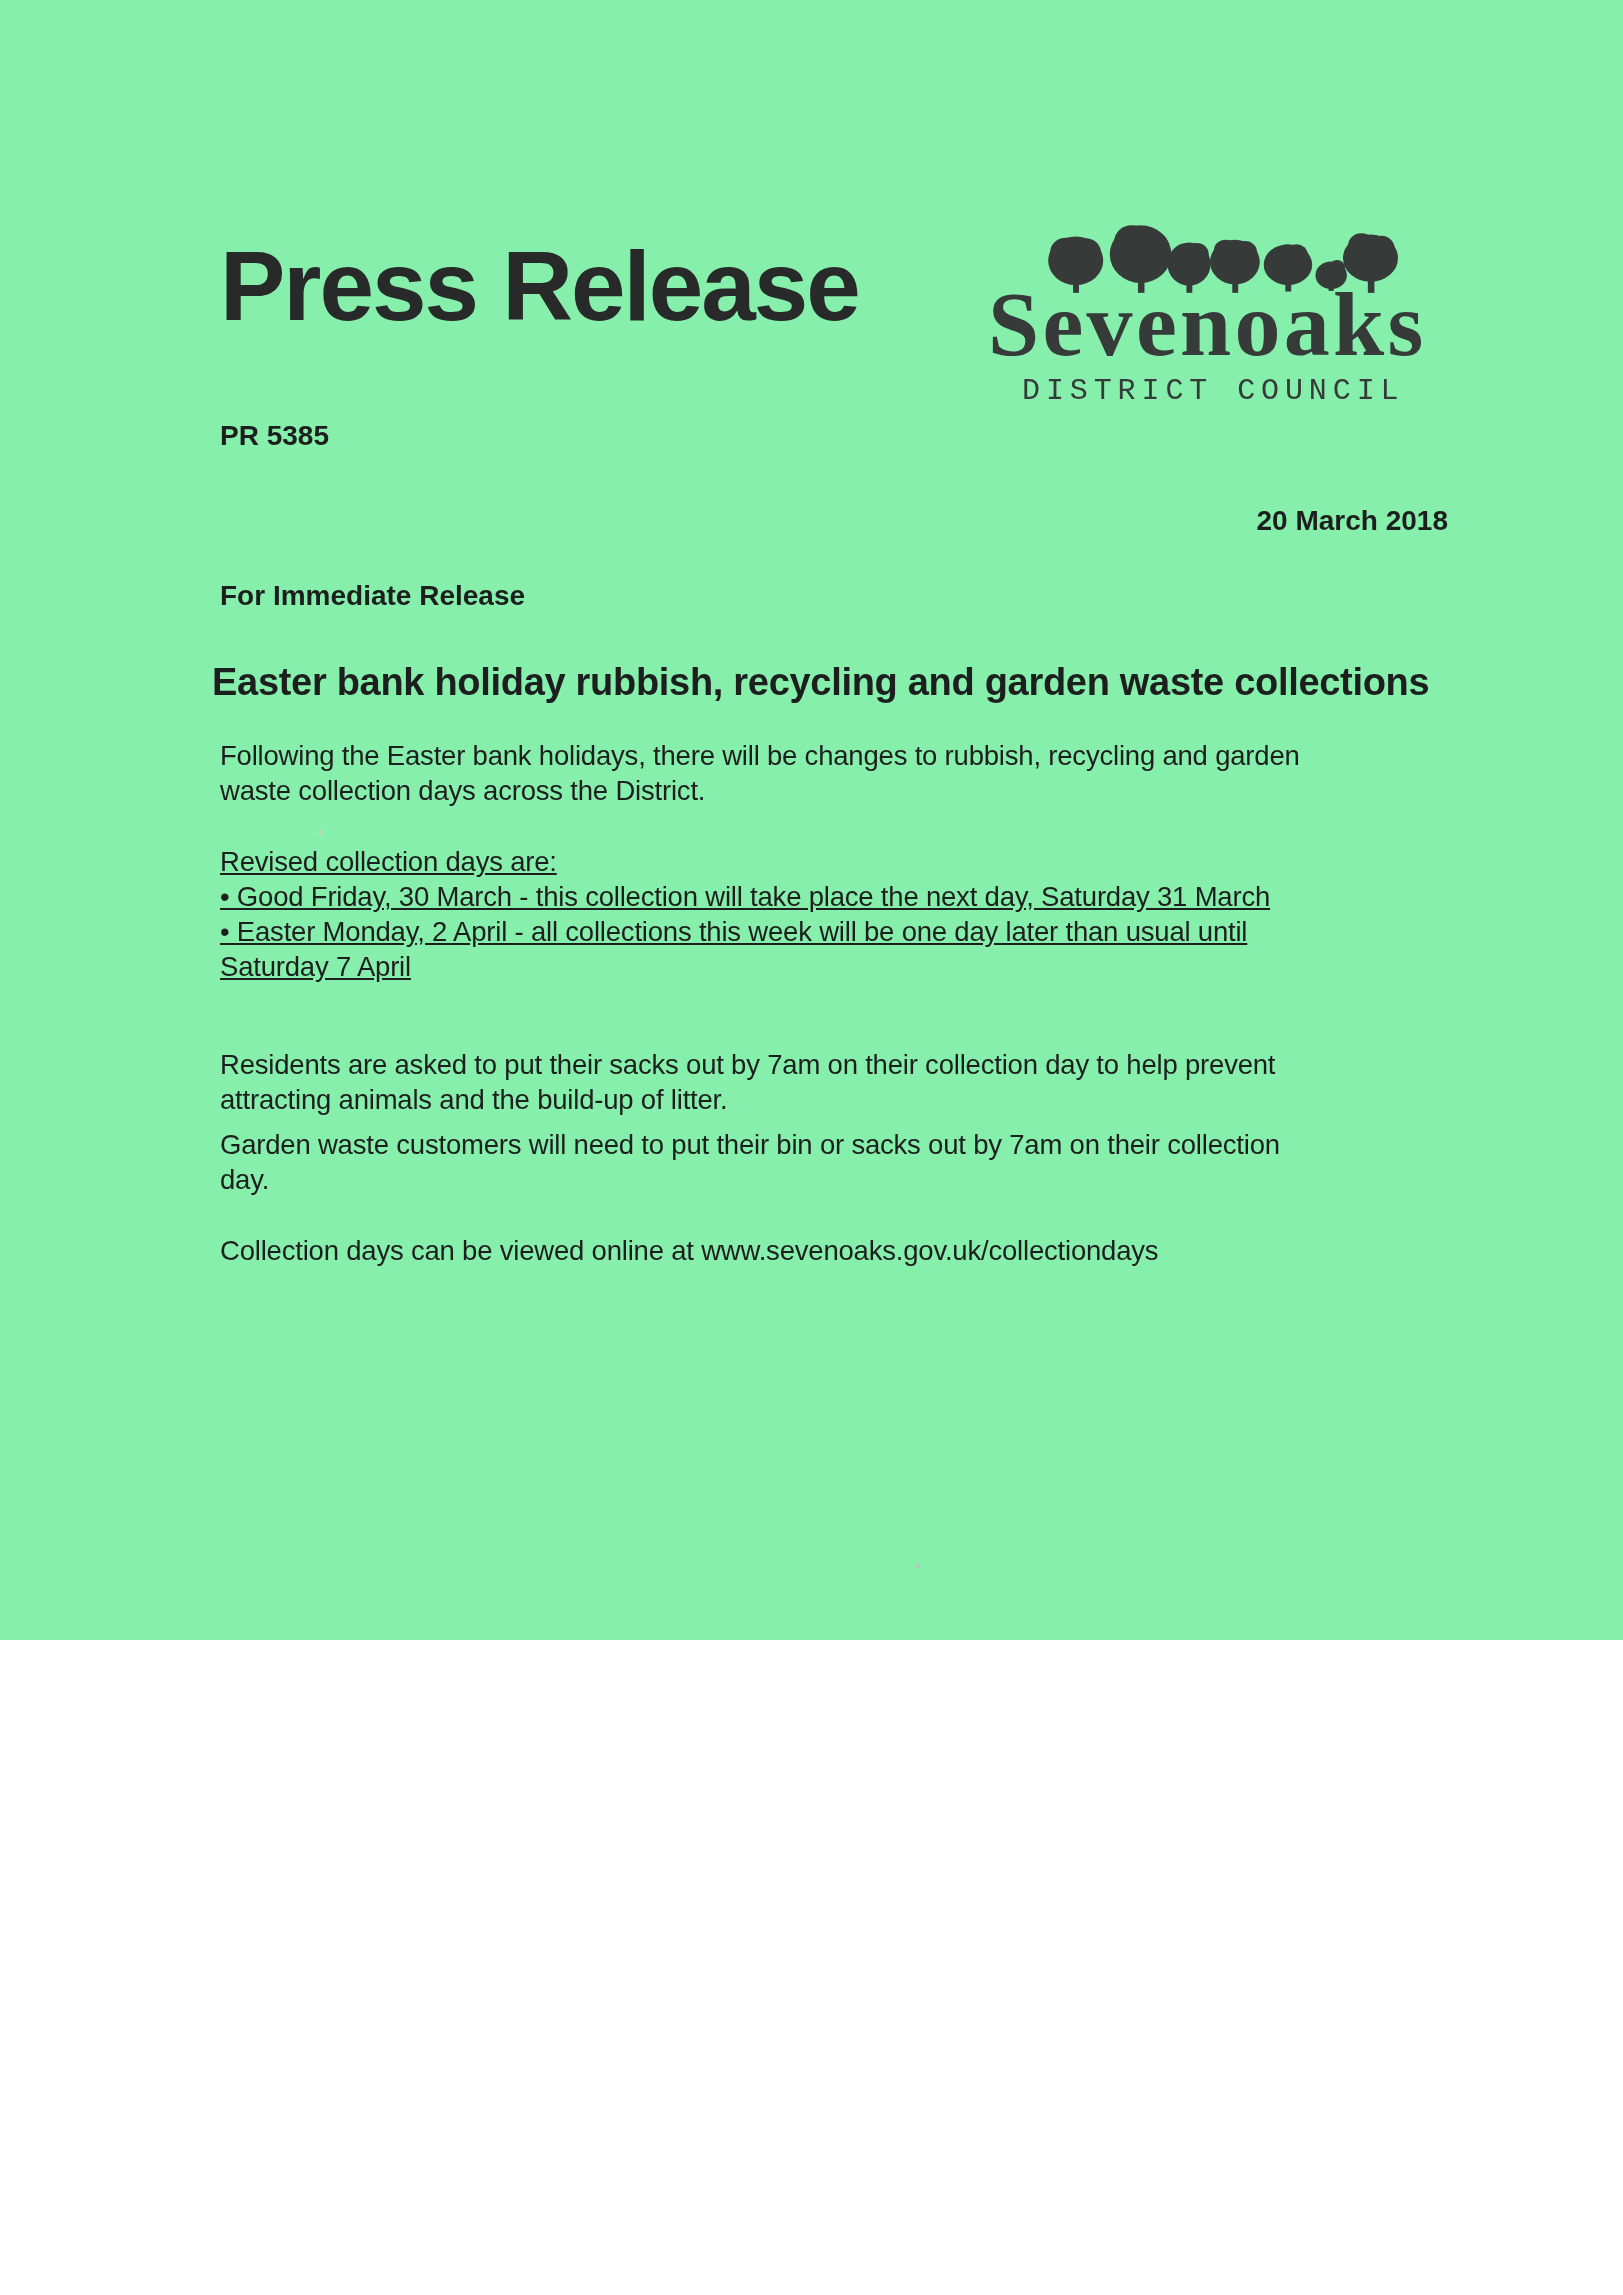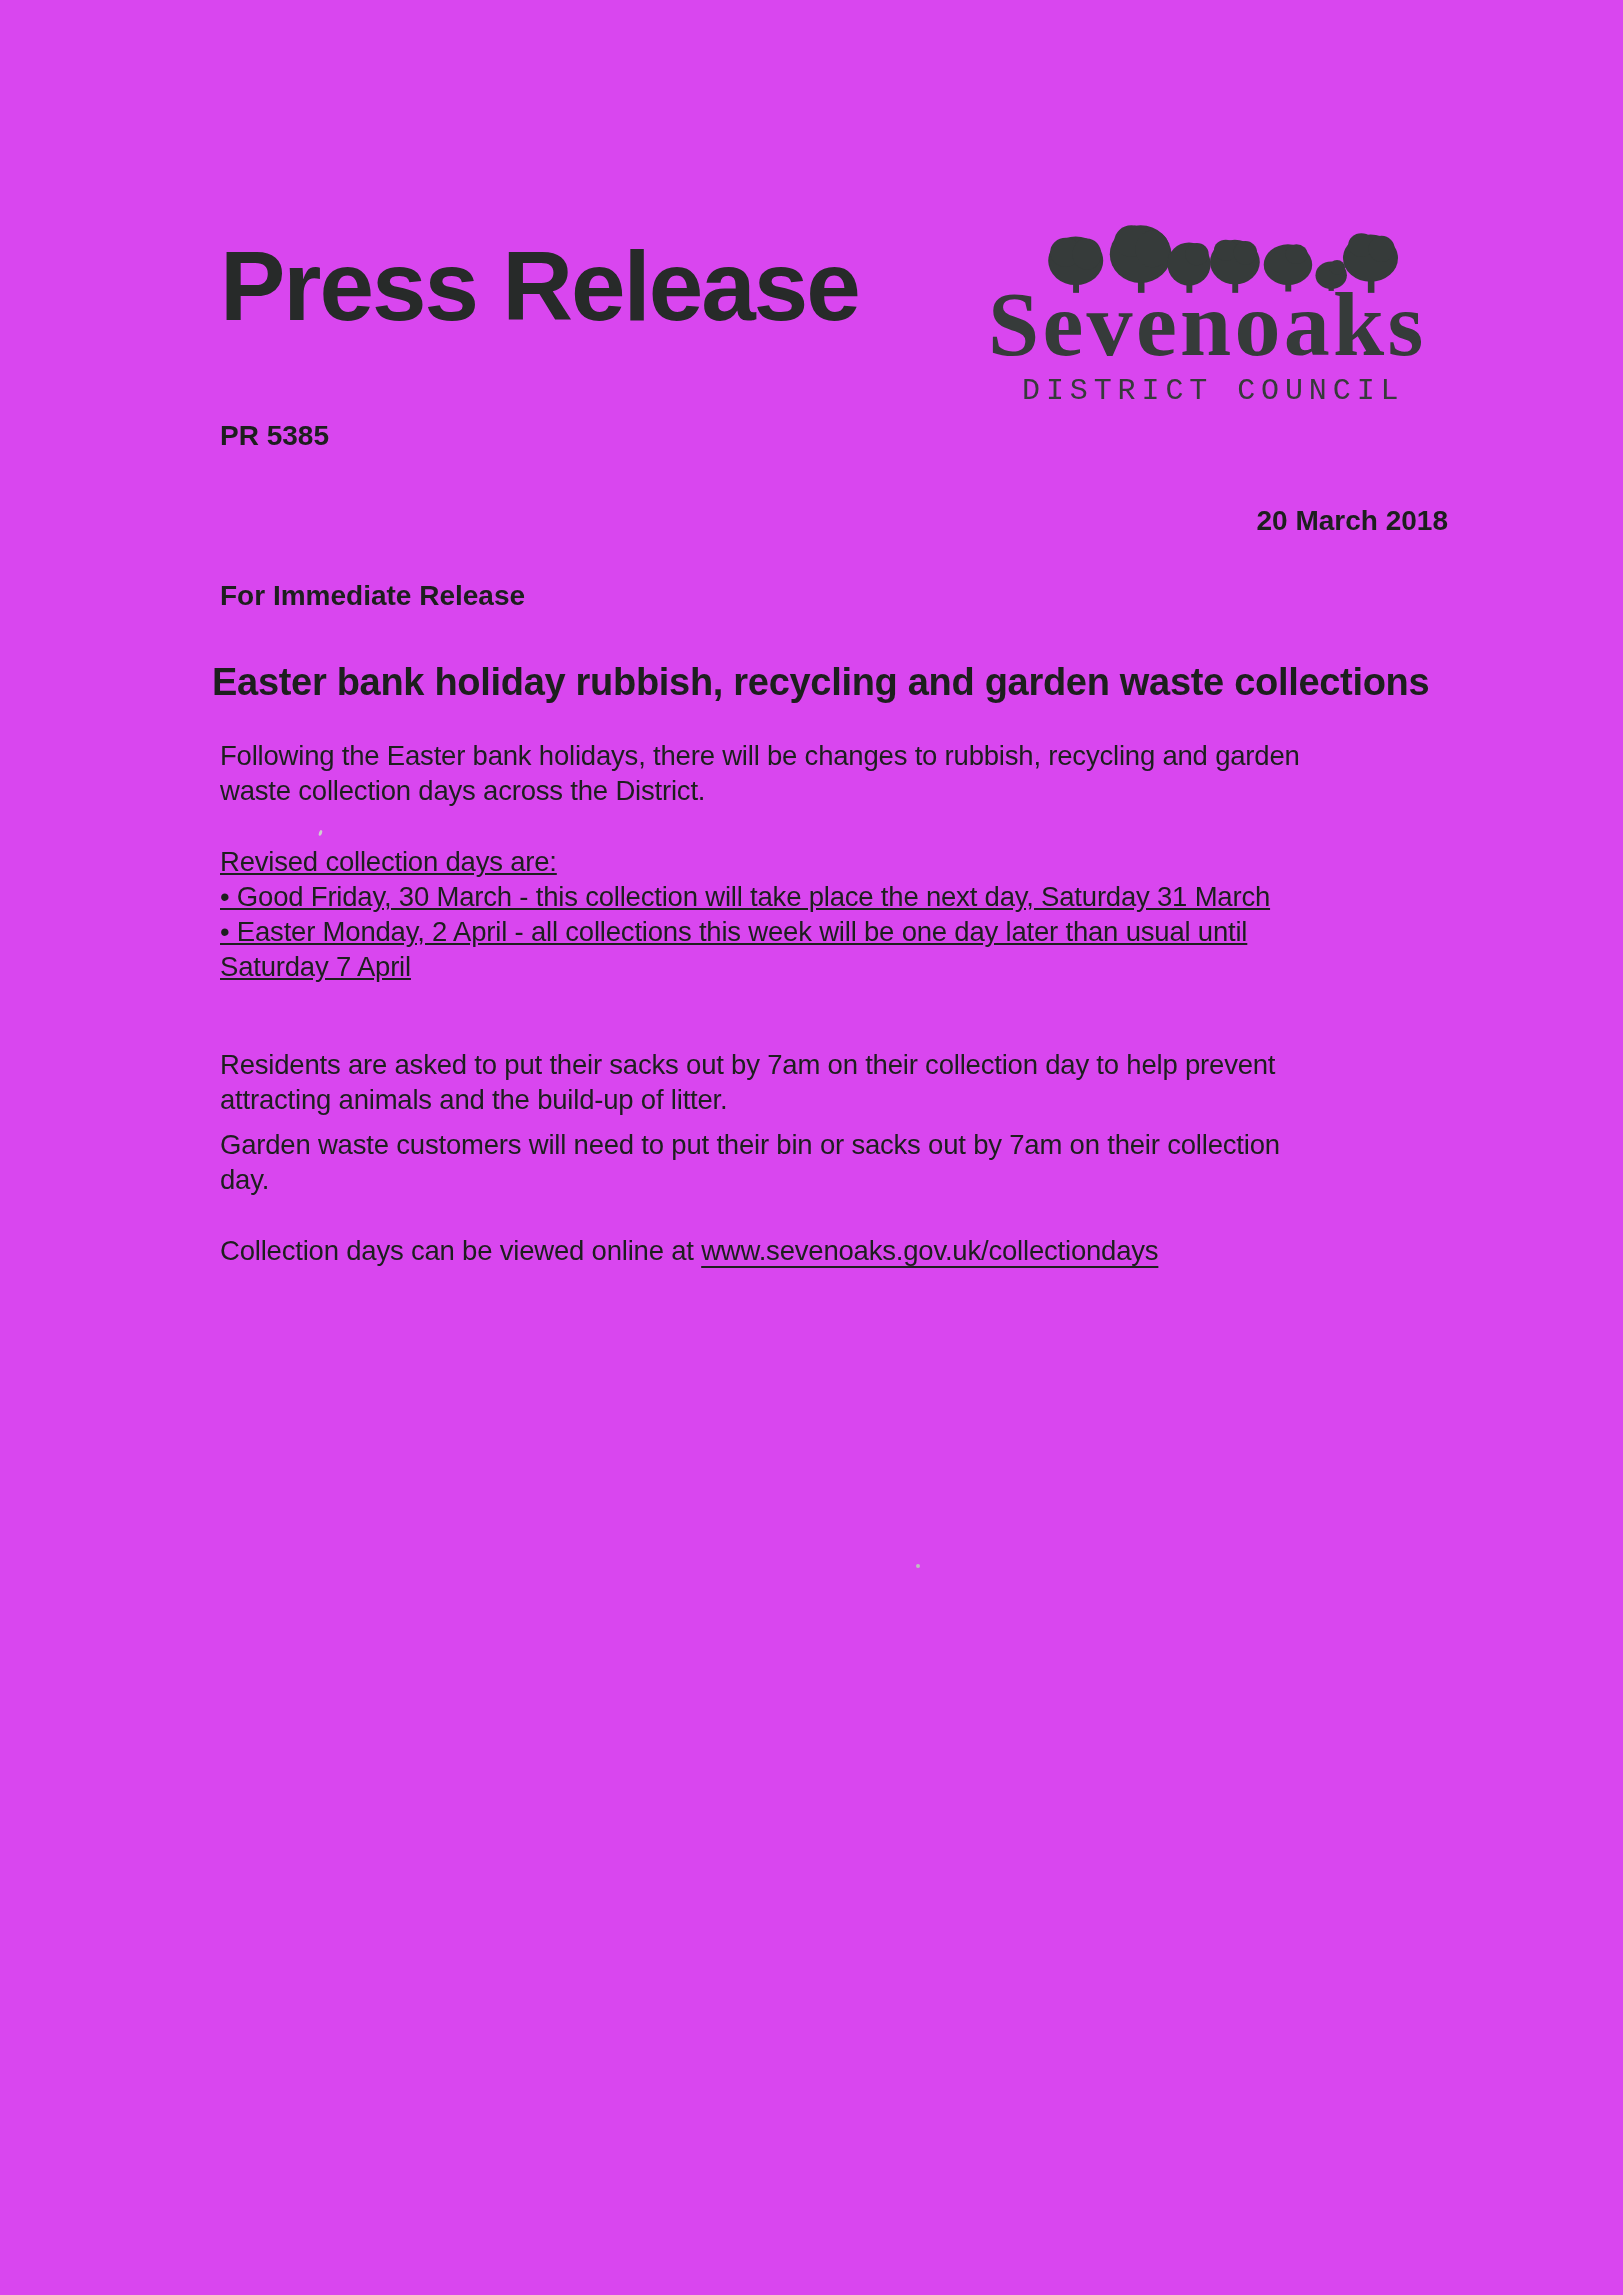--- a/index.html
+++ b/index.html
@@ -5,22 +5,22 @@
   :root{
     --ink:#1d1f1e;
     --kicker-ink:#272a29;
     --logo-ink:#363b3a;
   }
   *{margin:0;padding:0;box-sizing:border-box;}
   html,body{background:#ffffff;}
   .page{
     position:relative;
     width:1623px;
-    height:2295px;
-    background:#d946ef;
+    height:1640px;
+    background:#86efac;
     font-family:"Liberation Sans", sans-serif;
     color:var(--ink);
     overflow:hidden;
   }
   .abs{position:absolute;}
   .kicker{
     left:220px; top:230px;
     font-size:98px;
     font-weight:bold;
     letter-spacing:-2px;
@@ -68,21 +68,20 @@
     line-height:35px;
     letter-spacing:-0.2px;
     white-space:nowrap;
   }
   .p-intro{top:738px;}
   .p-revised{top:844px;text-decoration:underline;}
   .p-residents{top:1021px;margin-top:26px;}
   .p-garden{top:1127px;}
   .p-online{top:1233px;}
   .link{
-    text-decoration:underline;
     text-decoration-thickness:2px;
     text-underline-offset:5.9px;
     color:var(--ink);
     cursor:pointer;
   }
   .artifact{
     background:#c4c4c4;
     border-radius:50%;
   }
   .artifact-1{left:319px; top:830px; width:3.3px; height:5.9px; transform:rotate(20deg); background:#cfcfcf;}

